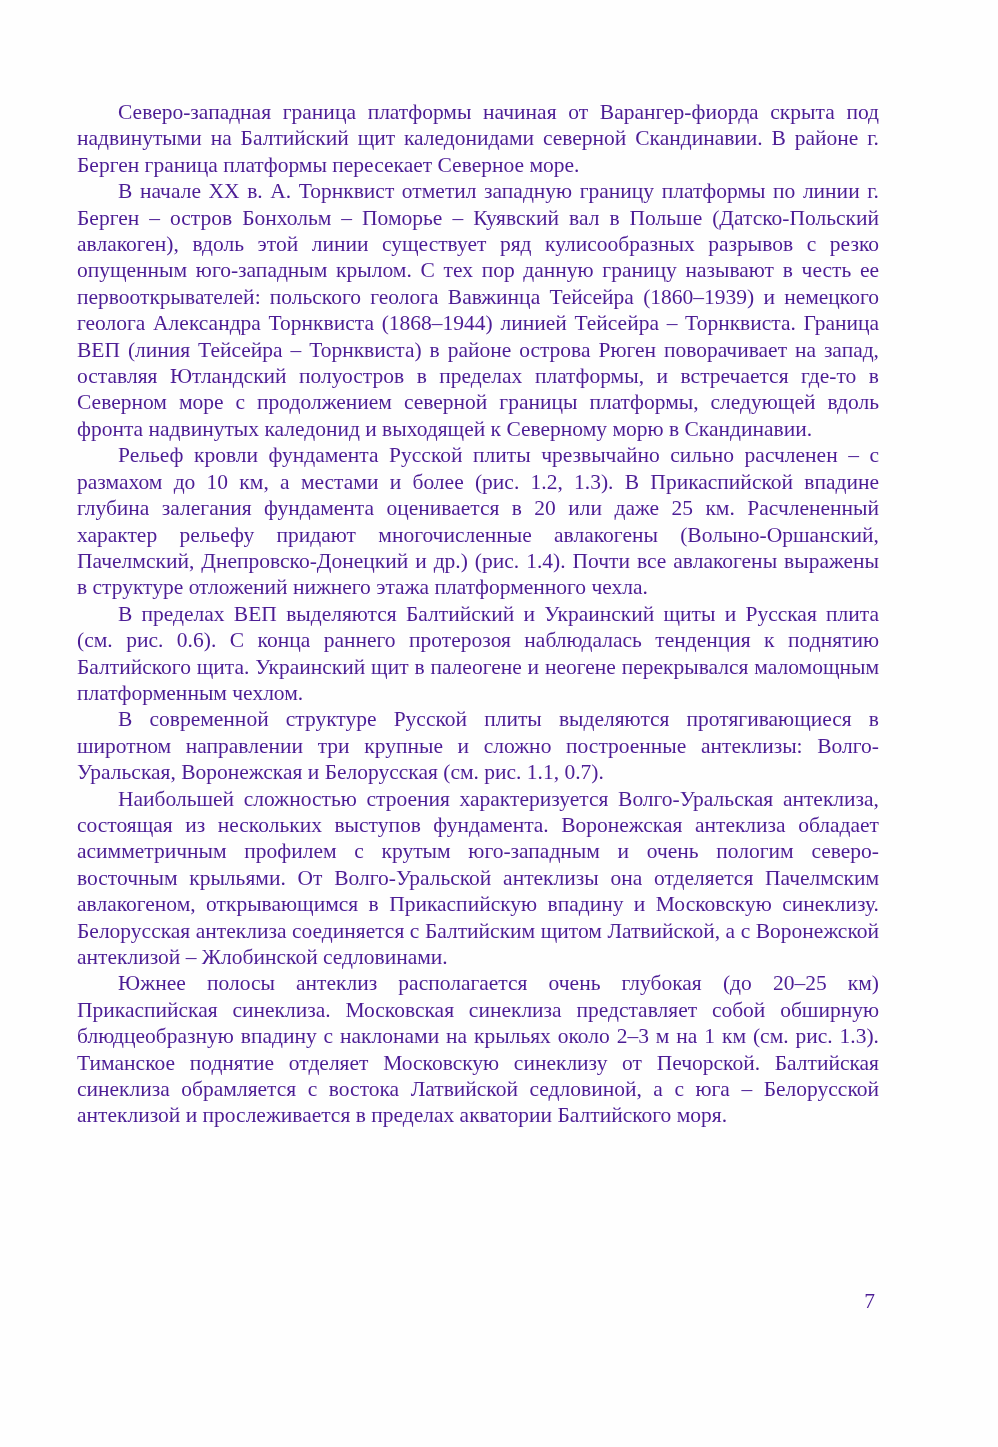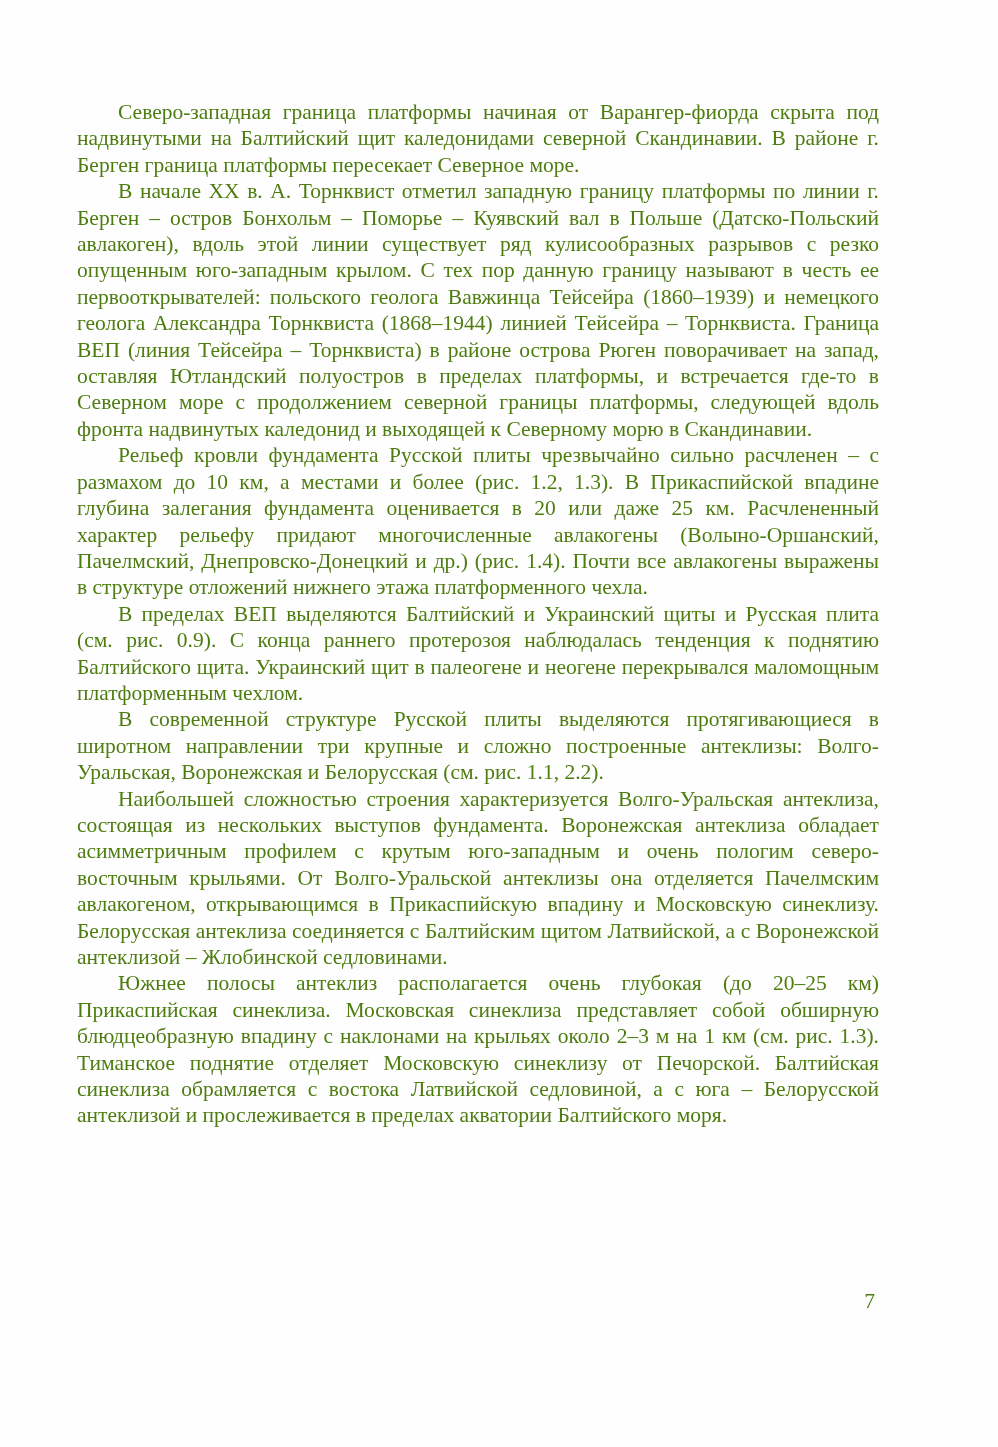--- a/index.html
+++ b/index.html
@@ -6,21 +6,21 @@
       margin: 0;
       padding: 0;
       background: #ffffff;
     }
     .page {
       position: relative;
       width: 998px;
       height: 1447px;
       background: #fefefe;
       font-family: "Liberation Serif", "DejaVu Serif", serif;
-      color: #4d7c0f;
+      color: #4c1d95;
       overflow: hidden;
     }
     .text-block {
       position: absolute;
       left: 77px;
       top: 99px;
       width: 802px;
       font-size: 21.5px;
       line-height: 26.4px;
       text-align: justify;
@@ -41,19 +41,19 @@
     }
   </style>
 </head>
 <body>
 
 <div class="page">
   <div class="text-block">
     <p>Северо-западная граница платформы начиная от Варангер-фиорда скрыта под надвинутыми на Балтийский щит каледонидами северной Скандинавии. В районе г. Берген граница платформы пересекает Северное море.</p>
     <p>В начале XX в. А. Торнквист отметил западную границу платформы по линии г. Берген – остров Бонхольм – Поморье – Куявский вал в Польше (Датско-Польский авлакоген), вдоль этой линии существует ряд кулисообразных разрывов с резко опущенным юго-западным крылом. С тех пор данную границу называют в честь ее первооткрывателей: польского геолога Вавжинца Тейсейра (1860–1939) и немецкого геолога Александра Торнквиста (1868–1944) линией Тейсейра – Торнквиста. Граница ВЕП (линия Тейсейра – Торнквиста) в районе острова Рюген поворачивает на запад, оставляя Ютландский полуостров в пределах платформы, и встречается где-то в Северном море с продолжением северной границы платформы, следующей вдоль фронта надвинутых каледонид и выходящей к Северному морю в Скандинавии.</p>
     <p>Рельеф кровли фундамента Русской плиты чрезвычайно сильно расчленен – с размахом до 10 км, а местами и более (рис. 1.2, 1.3). В Прикаспийской впадине глубина залегания фундамента оценивается в 20 или даже 25 км. Расчлененный характер рельефу придают многочисленные авлакогены (Волыно-Оршанский, Пачелмский, Днепровско-Донецкий и др.) (рис. 1.4). Почти все авлакогены выражены в структуре отложений нижнего этажа платформенного чехла.</p>
-    <p>В пределах ВЕП выделяются Балтийский и Украинский щиты и Русская плита (см. рис. 0.9). С конца раннего протерозоя наблюдалась тенденция к поднятию Балтийского щита. Украинский щит в палеогене и неогене перекрывался маломощным платформенным чехлом.</p>
-    <p>В современной структуре Русской плиты выделяются протягивающиеся в широтном направлении три крупные и сложно построенные антеклизы: Волго-Уральская, Воронежская и Белорусская (см. рис. 1.1, 2.2).</p>
+    <p>В пределах ВЕП выделяются Балтийский и Украинский щиты и Русская плита (см. рис. 0.6). С конца раннего протерозоя наблюдалась тенденция к поднятию Балтийского щита. Украинский щит в палеогене и неогене перекрывался маломощным платформенным чехлом.</p>
+    <p>В современной структуре Русской плиты выделяются протягивающиеся в широтном направлении три крупные и сложно построенные антеклизы: Волго-Уральская, Воронежская и Белорусская (см. рис. 1.1, 0.7).</p>
     <p>Наибольшей сложностью строения характеризуется Волго-Уральская антеклиза, состоящая из нескольких выступов фундамента. Воронежская антеклиза обладает асимметричным профилем с крутым юго-западным и очень пологим северо-восточным крыльями. От Волго-Уральской антеклизы она отделяется Пачелмским авлакогеном, открывающимся в Прикаспийскую впадину и Московскую синеклизу. Белорусская антеклиза соединяется с Балтийским щитом Латвийской, а с Воронежской антеклизой – Жлобинской седловинами.</p>
     <p>Южнее полосы антеклиз располагается очень глубокая (до 20–25 км) Прикаспийская синеклиза. Московская синеклиза представляет собой обширную блюдцеобразную впадину с наклонами на крыльях около 2–3 м на 1 км (см. рис. 1.3). Тиманское поднятие отделяет Московскую синеклизу от Печорской. Балтийская синеклиза обрамляется с востока Латвийской седловиной, а с юга – Белорусской антеклизой и прослеживается в пределах акватории Балтийского моря.</p>
   </div>
   <div class="page-number">7</div>
 </div>
 
 </body></html>

